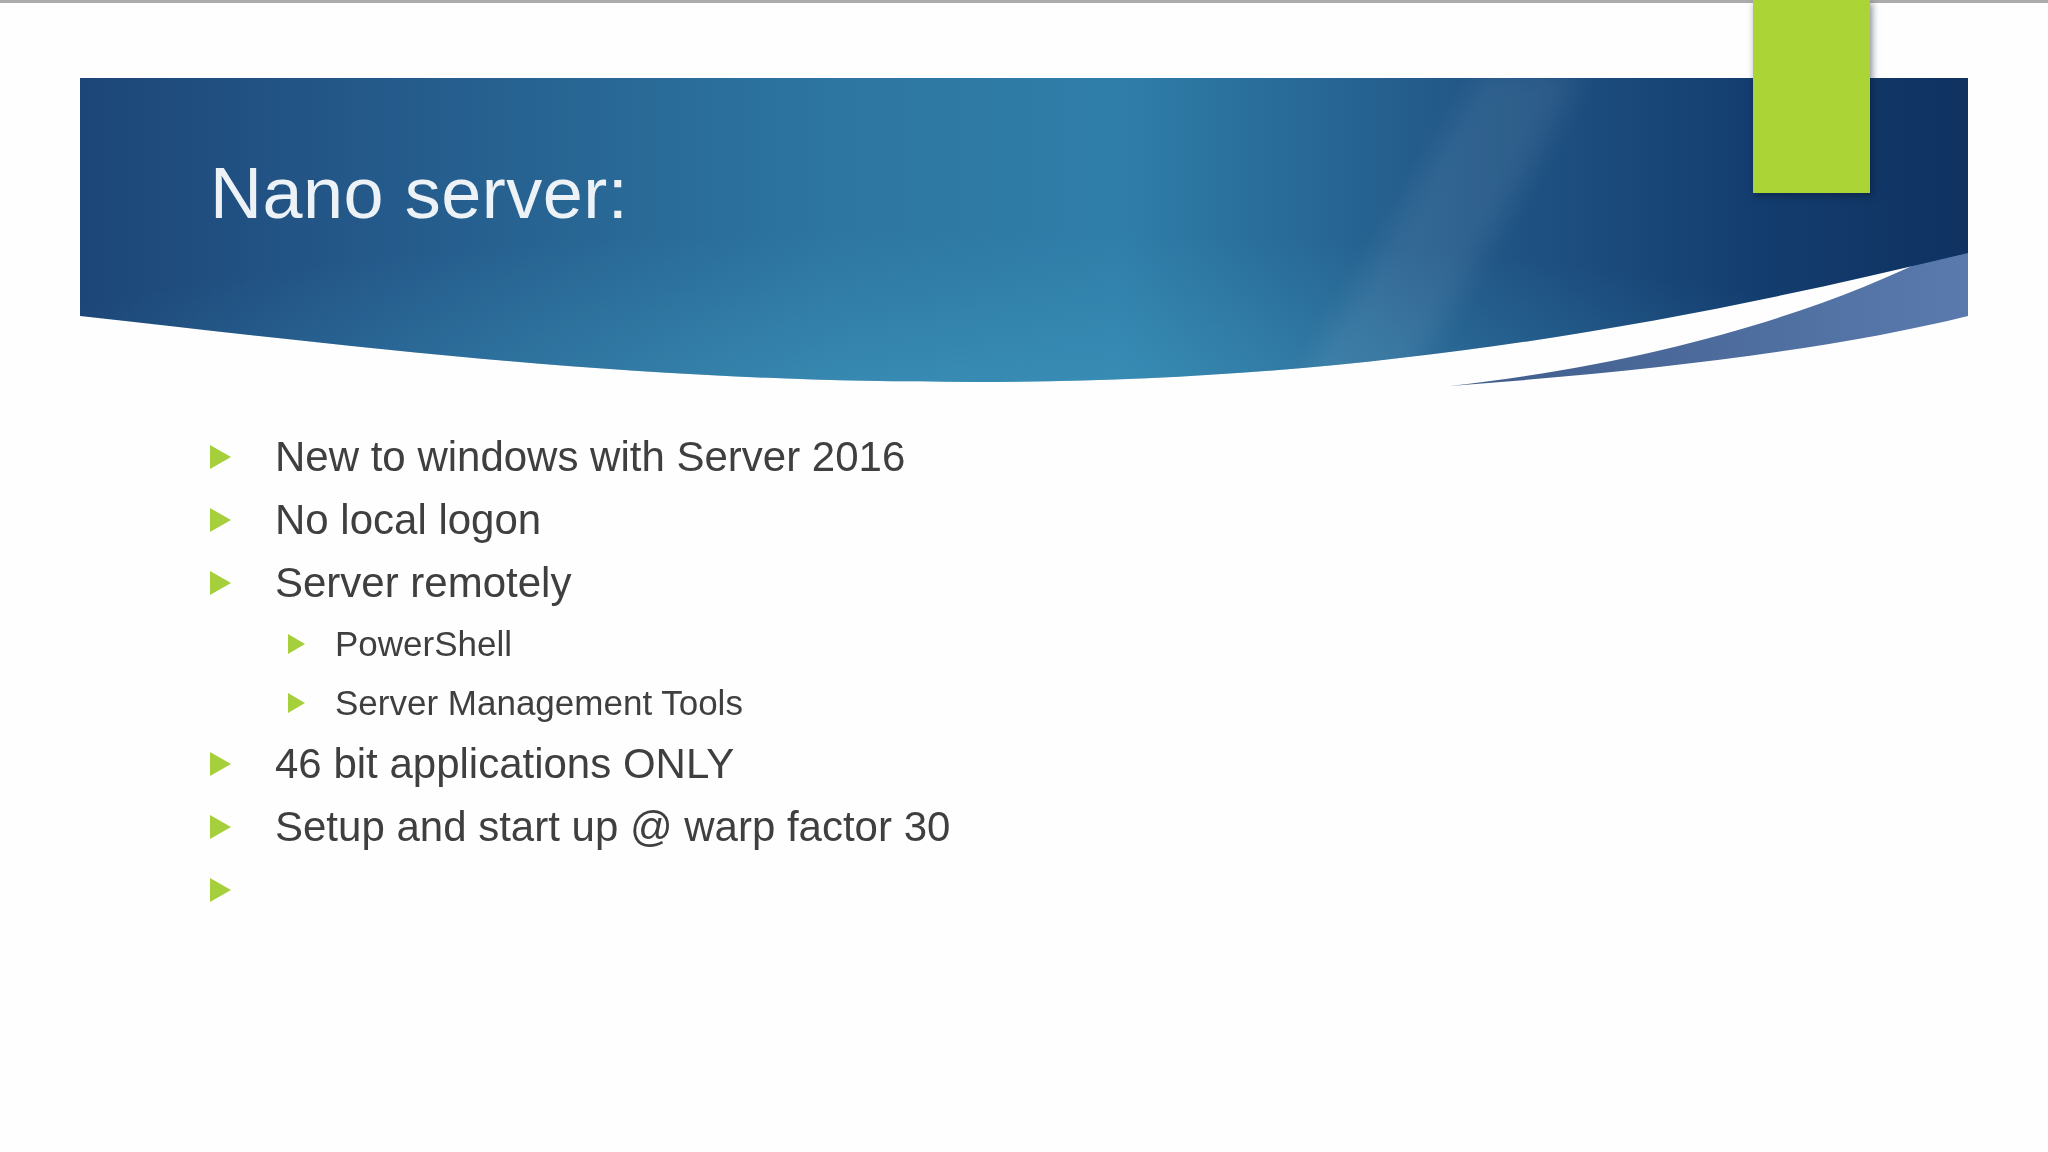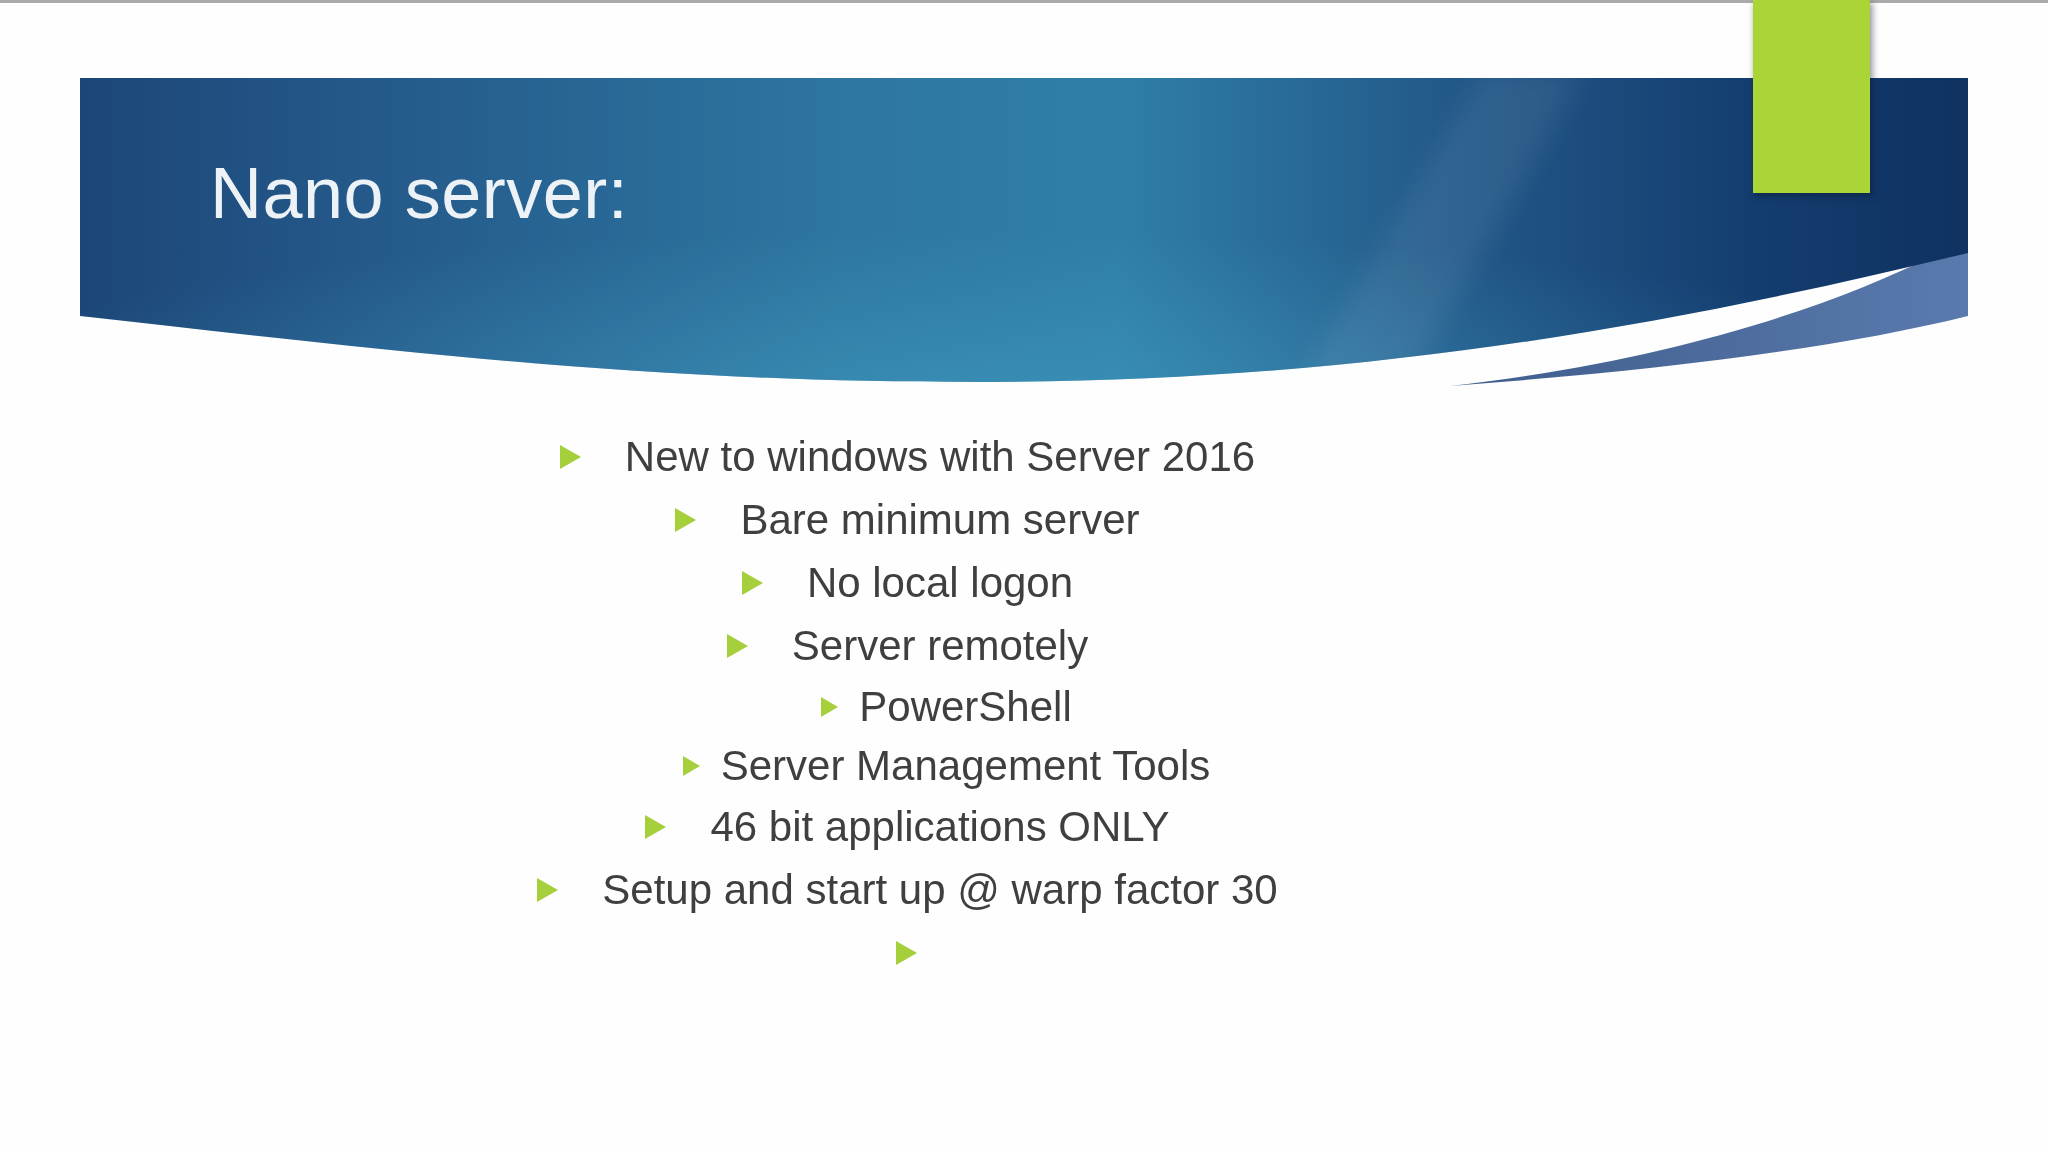--- a/index.html
+++ b/index.html
@@ -42,21 +42,20 @@
   .bullet-list {
     position: absolute;
     left: 205px; top: 425px;
     width: 1400px;
   }
   .bullet-row {
     display: flex;
     align-items: center;
     height: 63px;
     color: #3f3f3f;
-    justify-content: center;
   }
   .bullet-row.sub { height: 59px; padding-left: 83px; }
   .tri {
     width: 0; height: 0;
     border-style: solid;
     border-color: transparent;
     flex: 0 0 auto;
   }
   .bullet-row.main .tri {
     margin-left: 5px;
@@ -68,22 +67,22 @@
     border-left: 17px solid #a5cf3b;
     border-top: 10px solid transparent;
     border-bottom: 10px solid transparent;
   }
   .bullet-row.main .bullet-text {
     margin-left: 41px;
     font-size: 42px;
     white-space: nowrap;
   }
   .bullet-row.sub .bullet-text {
-    margin-left: 18px;
-    font-size: 42px;
+    margin-left: 27px;
+    font-size: 35px;
     white-space: nowrap;
   }
 </style>
 </head>
 <body>
 
 <div class="slide">
 
   <div class="top-line"></div>
 
@@ -130,24 +129,20 @@
 
   <div class="slide-title">Nano server:</div>
 
   <div class="bullet-list">
     <div class="bullet-row main">
       <span class="tri"></span>
       <span class="bullet-text">New to windows with Server 2016</span>
     </div>
     <div class="bullet-row main">
       <span class="tri"></span>
-      <span class="bullet-text">Bare minimum server</span>
-    </div>
-    <div class="bullet-row main">
-      <span class="tri"></span>
       <span class="bullet-text">No local logon</span>
     </div>
     <div class="bullet-row main">
       <span class="tri"></span>
       <span class="bullet-text">Server remotely</span>
     </div>
     <div class="bullet-row sub">
       <span class="tri"></span>
       <span class="bullet-text">PowerShell</span>
     </div>

